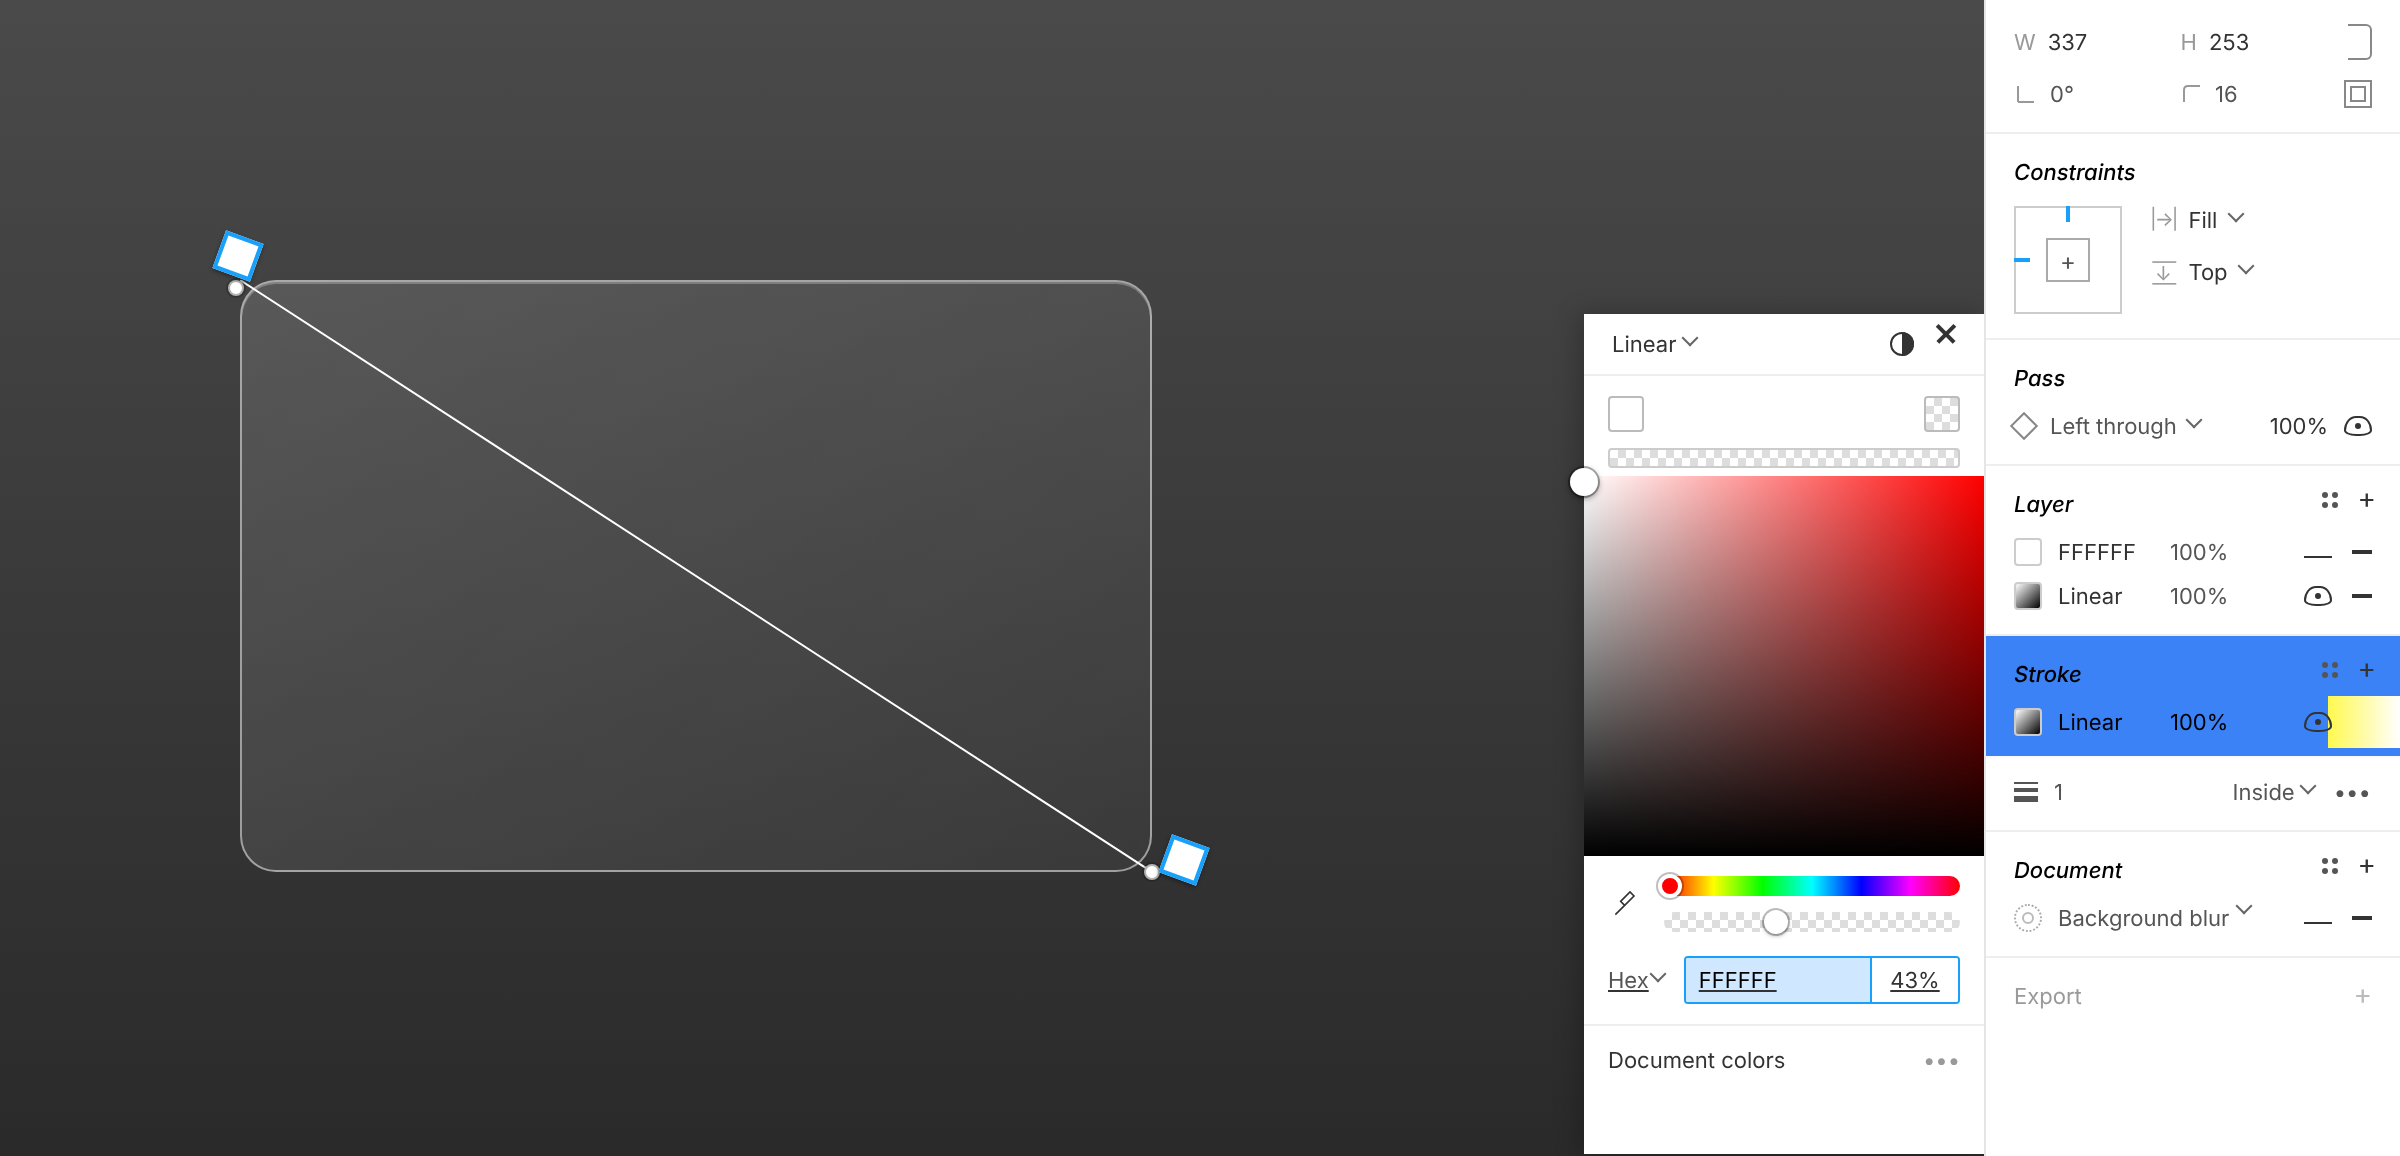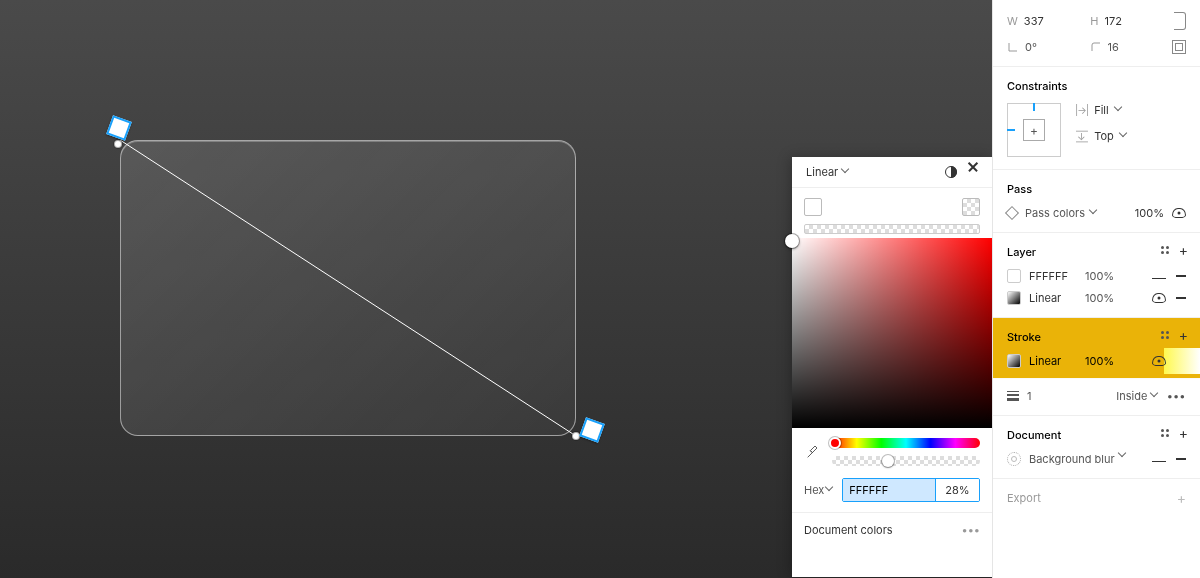--- a/index.html
+++ b/index.html
@@ -144,20 +144,21 @@
     position:absolute; top:50%; transform:translate(-50%,-50%);
     width:12px;height:12px;border-radius:50%;
     background:#fff; box-shadow:0 0 0 1px rgba(0,0,0,.25),0 1px 2px rgba(0,0,0,.3);
   }
   .hue .thumb{ left:2%;} .hue .thumb.dot-red{ box-shadow:0 0 0 1px rgba(0,0,0,.25); background:#ff0000; border:2px solid #fff; width:12px;height:12px;}
   .alpha .thumb{ left:38%; }
 
   .hex-row{
     display:flex; align-items:center; gap:8px;
     padding:6px 12px 10px 12px;
+    text-decoration:underline;
   }
   .hex-label{ display:flex; align-items:center; gap:2px; color:#555;}
   .hex-input{
     flex:1; display:flex; border:1px solid #18a0fb; border-radius:2px;
     overflow:hidden; height:24px;
   }
   .hex-input input{
     border:none; outline:none; font:inherit; padding:0 6px;
     width:0; flex:1; background:#cfe8ff;
   }
@@ -190,21 +191,21 @@
     width:14px;height:18px;border:1.2px solid #888;border-left:none;border-radius:0 3px 3px 0;
     margin-left:auto;
   }
   .angle-corner{ display:flex; gap:20px; align-items:center;}
   .fullrect{
     width:14px;height:14px;border:1.2px solid #888;
     margin-left:auto;
   }
   .fullrect::before{content:"";display:block;width:6px;height:6px;border:1.2px solid #888;margin:2px;}
 
-  .sec-title{ color:#000; font-weight:600; margin-bottom:10px; }
+  .sec-title{ color:#000; font-weight:600; margin-bottom:10px;font-style:italic; }
   .sec-title.plain{ font-weight:500; }
   .sec-actions{ position:absolute; right:12px; top:12px; display:flex; gap:10px; align-items:center; color:#555;}
   .plus{ font-size:14px; line-height:10px; font-weight:400; color:#333;}
   .dots4{ display:grid; grid-template-columns:repeat(2,3px); gap:2px;}
   .dots4 span{ width:3px;height:3px;background:#555;border-radius:50%;}
 
   .constraints-body{ display:flex; gap:14px; align-items:flex-start;}
   .cons-box{
     width:54px;height:54px;border:1px solid #ccc;position:relative;
     display:flex;align-items:center;justify-content:center;
@@ -233,21 +234,21 @@
     display:flex;align-items:center;gap:8px;margin-top:8px;
   }
   .swatch{
     width:14px;height:14px;border:1px solid #ccc;border-radius:2px;background:#fff;
   }
   .swatch.linear{ background:linear-gradient(135deg,#fff,#000);}  
   .fill-item .name{ width:48px;color:#333;}
   .fill-item .pct{ color:#555;}
   .fill-item .end{ margin-left:auto;display:flex;gap:10px;align-items:center;}
 
-  .sec.hl{ background:#eab308; }
+  .sec.hl{ background:#3b82f6; }
   .sec.hl .fill-item .name,.sec.hl .fill-item .pct,.sec.hl .sec-title{color:#000;}
   .hl-fade{
     position:absolute; right:0; top:30px; height:26px; width:36px;
     background:linear-gradient(to right, #fff94f, #fff);
   }
 
   .stroke-weight{ display:flex;align-items:center;gap:8px;margin-top:10px;}
   .sw-ico span{display:block;height:1px;background:#555;margin:2px 0;}
   .sw-ico span:nth-child(1){width:12px;height:1px;}
   .sw-ico span:nth-child(2){width:12px;height:2px;}
@@ -320,42 +321,42 @@
   </div>
 
   <div class="hex-row">
     <div class="hex-label clicky">
       <span>Hex</span>
       <span class="chev"></span>
     </div>
     <div class="hex-input">
       <input value="FFFFFF" style="">
       <div class="opseg">
-          <span>28%</span>
+          <span>43%</span>
         </div>
     </div>
   </div>
 
   <div class="doc-colors">
     <span>Document colors</span>
     <span style="color:#999">•••</span>
   </div>
 </div>
 
 <div class="panel">
 
   <div class="sec">
     <div class="wh">
       <div class="field">
         <span class="lab">W</span>
         <span class="val">337</span>
       </div>
       <div class="field">
         <span class="lab">H</span>
-        <span class="val">172</span>
+        <span class="val">253</span>
       </div>
       <span class="linklock"></span>
     </div>
     <div class="angle-corner">
       <div class="field" style="display:flex;gap:6px;align-items:center;width:72px">
         <svg width="12" height="12" viewBox="0 0 12 12">
             <path d="M2 10 H10 M2 10 V2" stroke="#999" fill="none"></path>
           </svg>
         <span class="val">0°</span>
       </div>
@@ -390,21 +391,21 @@
         </div>
       </div>
     </div>
   </div>
 
   <div class="sec">
     <div class="sec-title plain">Pass</div>
     <div class="layer-row">
       <span class="diamond"></span>
       <span class="clicky">
-        <span>Pass colors</span>
+        <span>Left through</span>
         <span class="chev" style="margin-left:2px"></span>
       </span>
       <span class="pct">100%</span>
       <span class="eye clicky"></span>
     </div>
   </div>
 
   <div class="sec">
     <div class="sec-title plain">Layer</div>
     <div class="sec-actions">

